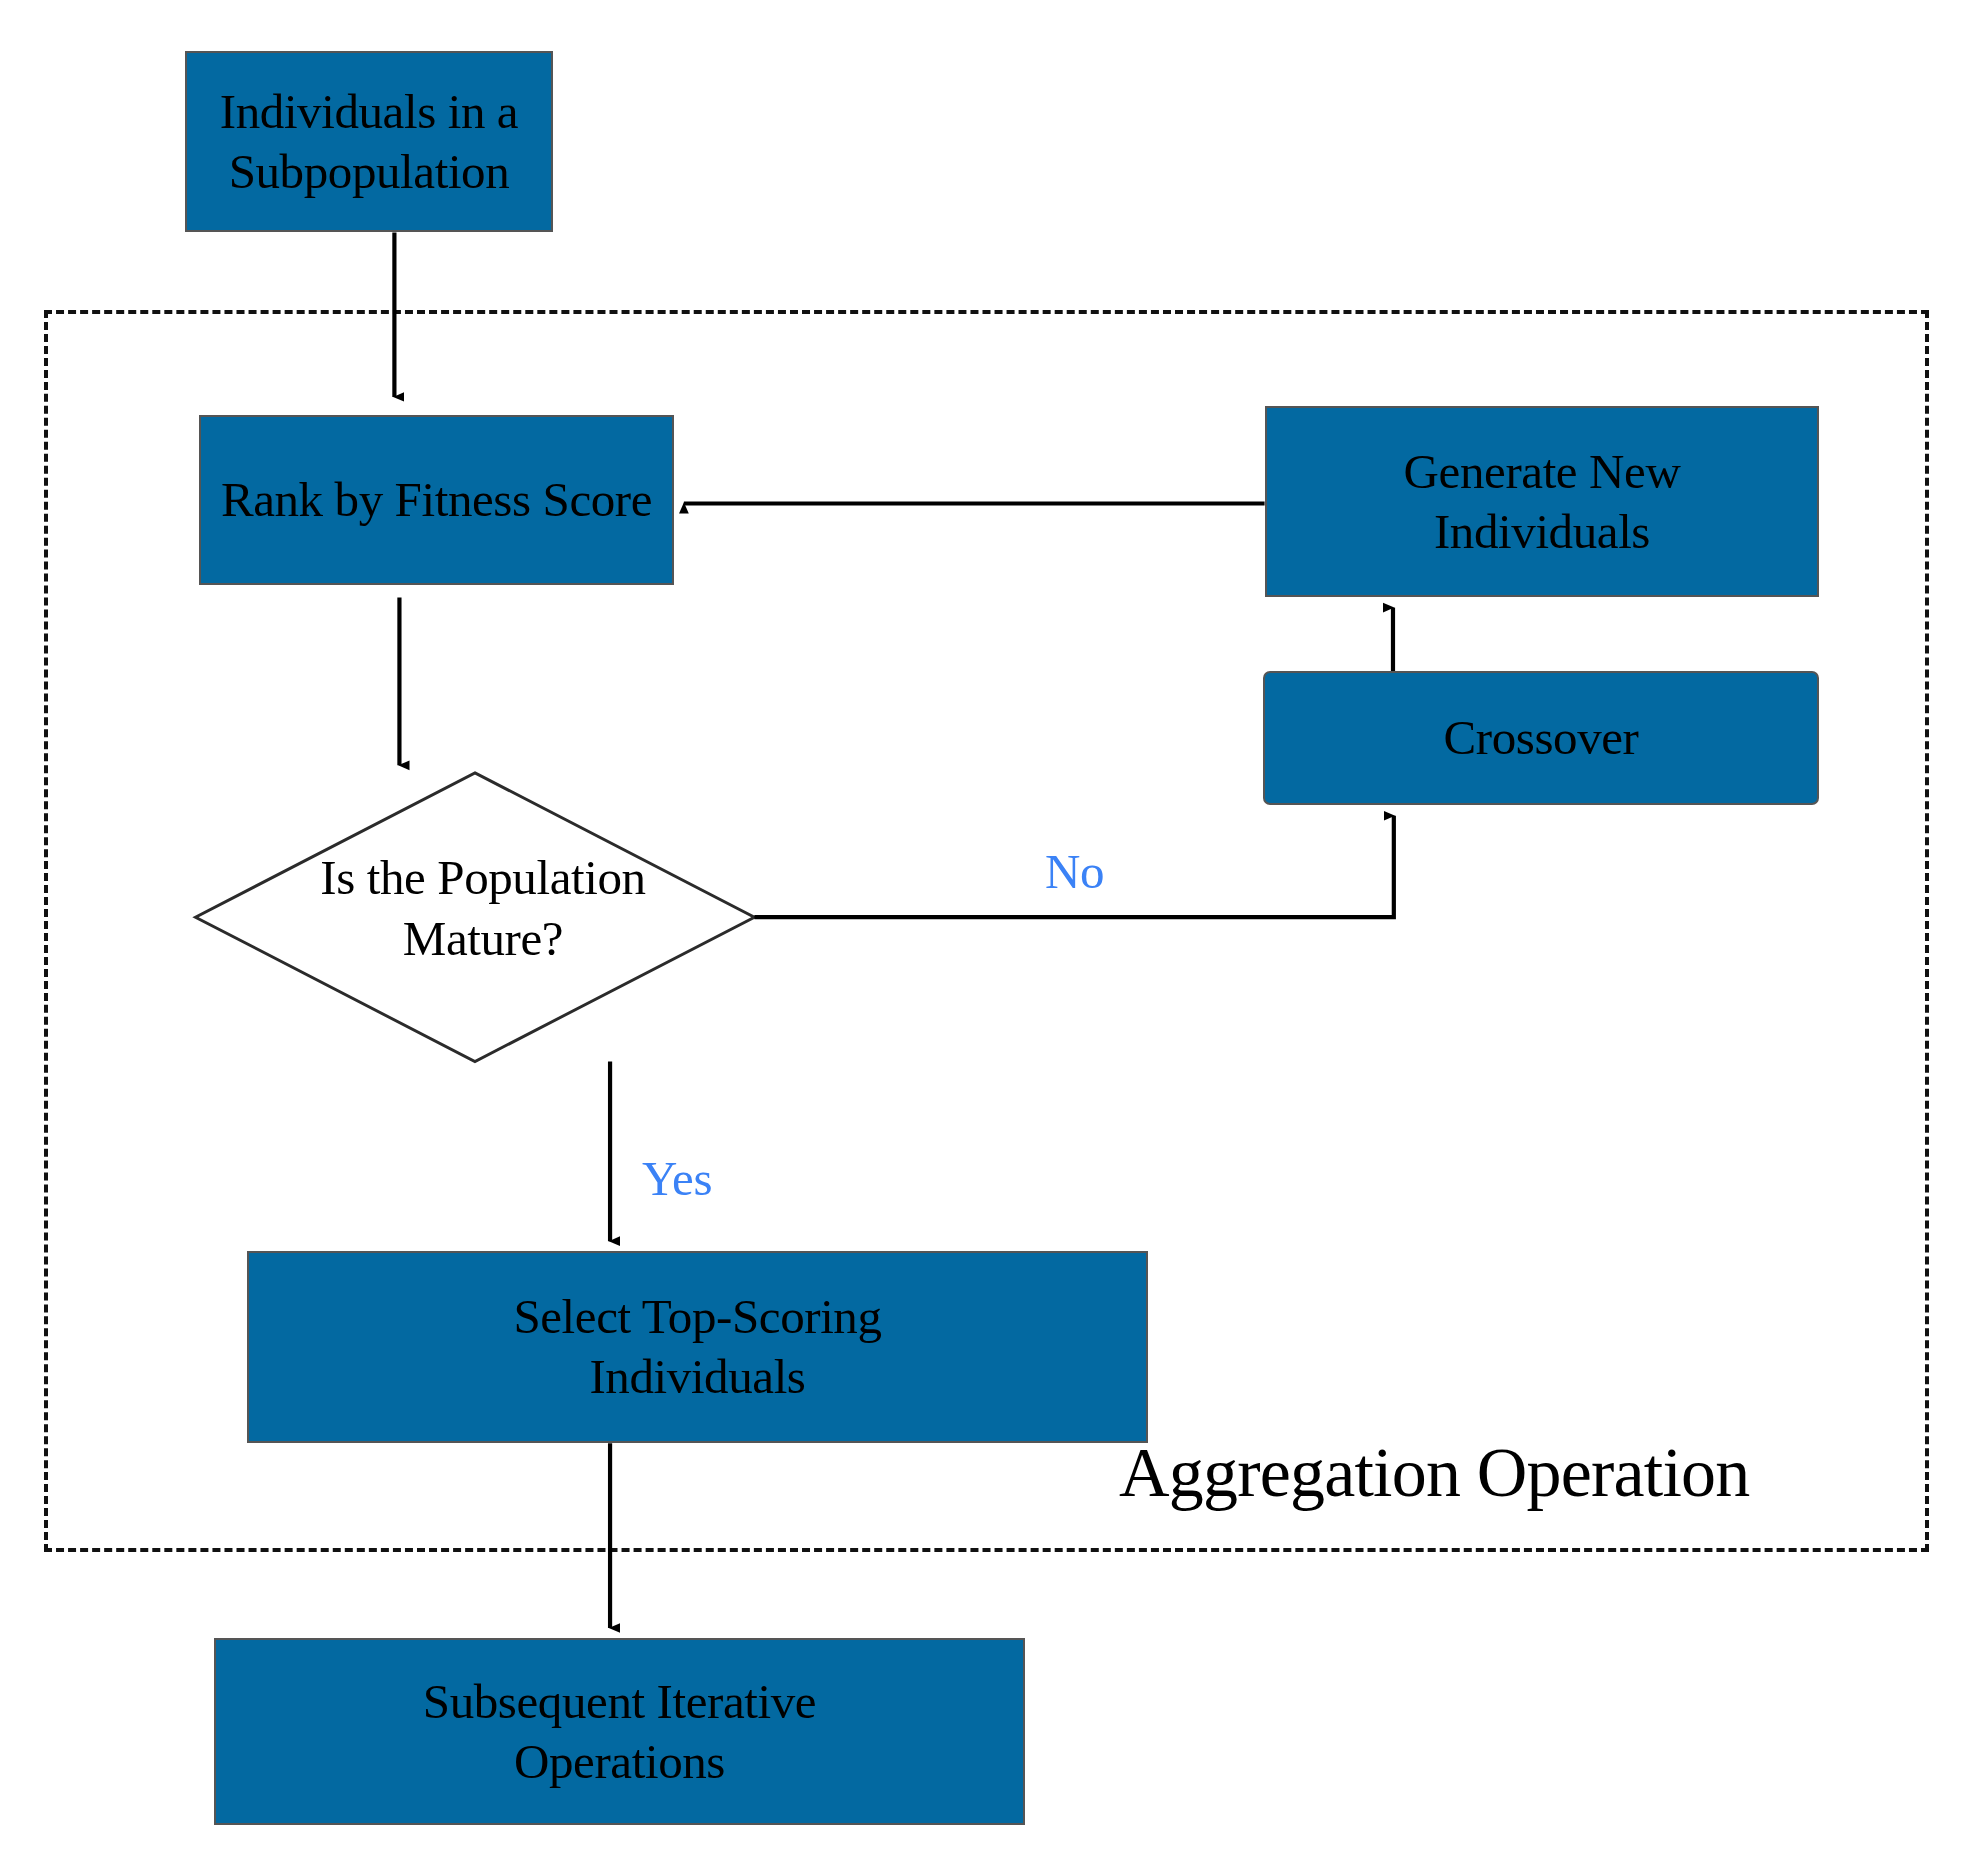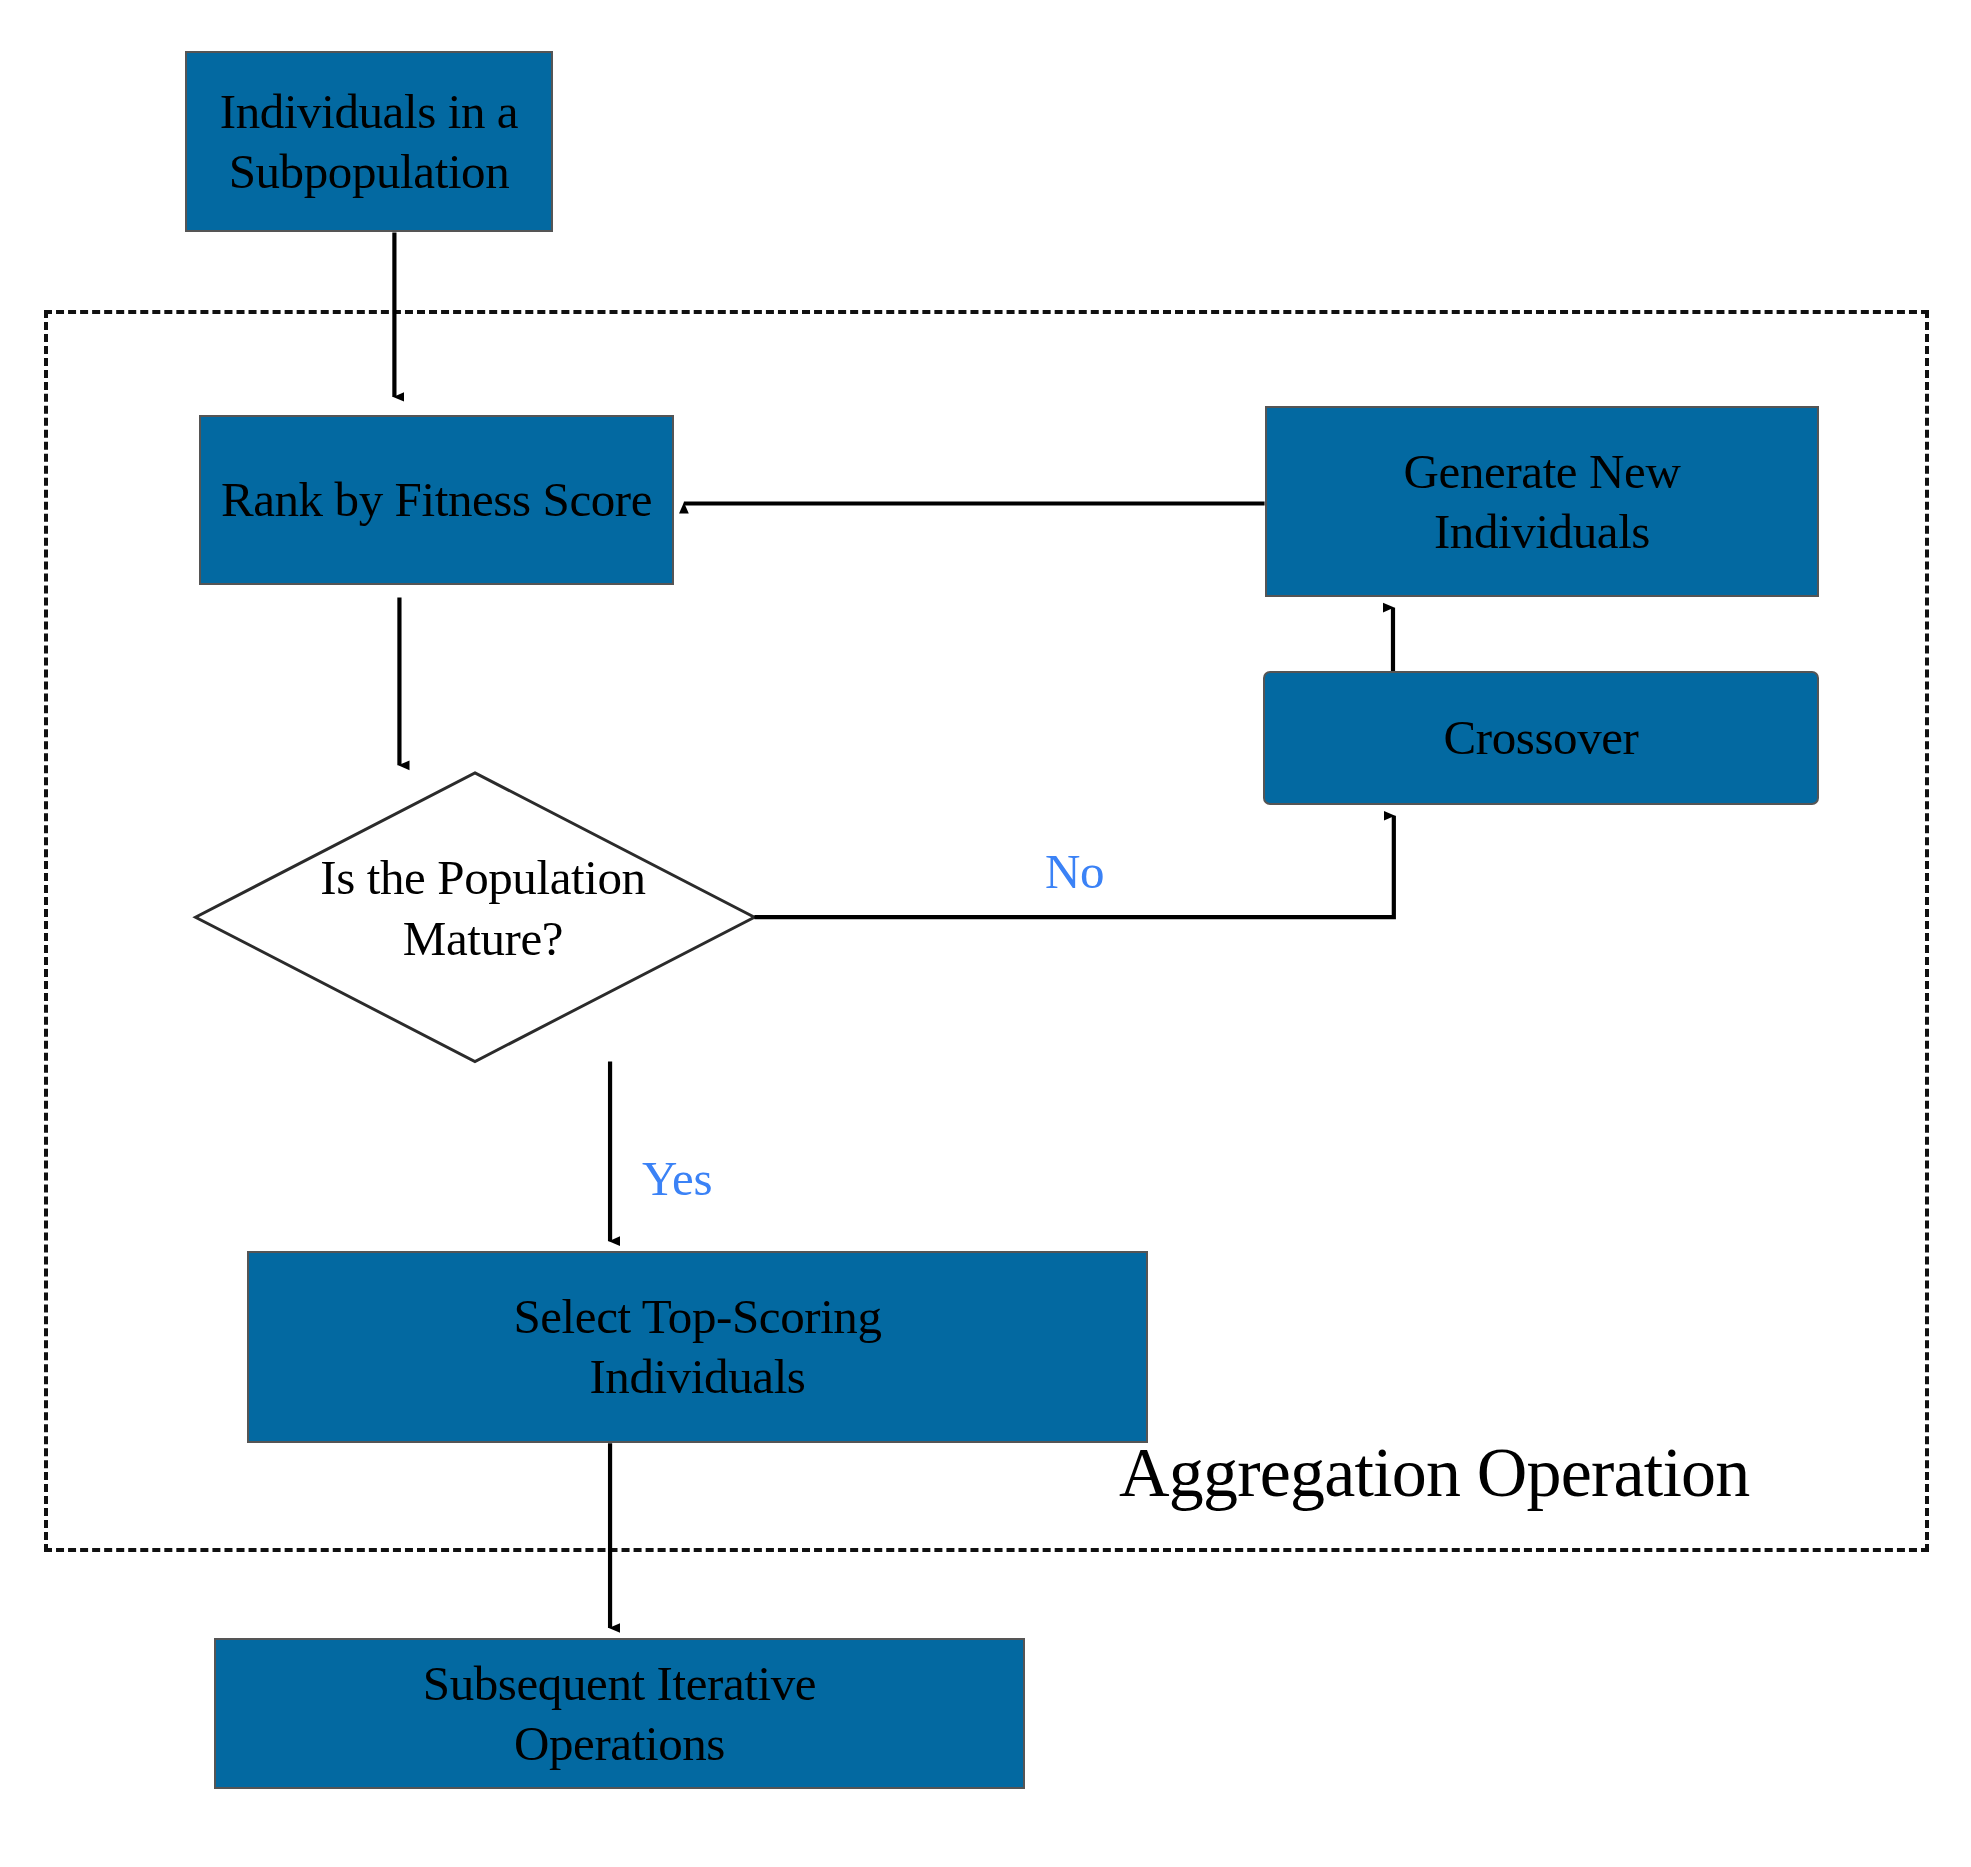--- a/index.html
+++ b/index.html
@@ -130,21 +130,21 @@
   </div>
 
   <div class="diamond-label" style="left:265px; top:847px; width:436px;">Is the Population
 Mature?</div>
 
   <div class="node-box" style="left:207px; top:1251px; width:901px; height:192px;margin-left:40px;">
     <span class="node-label">Select Top-Scoring
 Individuals</span>
   </div>
 
-  <div class="node-box" style="left:214px; top:1638px; width:811px; height:151px;">
+  <div class="node-box" style="left:214px; top:1638px; width:811px; height:187px;">
     <span class="node-label">Subsequent Iterative
 Operations</span>
   </div>
 
   <div class="edge-label" style="left:1045px; top:843px;">No</div>
 
   <div class="edge-label" style="left:642px; top:1150px;">Yes</div>
 
   <div class="group-caption" style="left:1119px; top:1433px;">Aggregation Operation</div>
 

